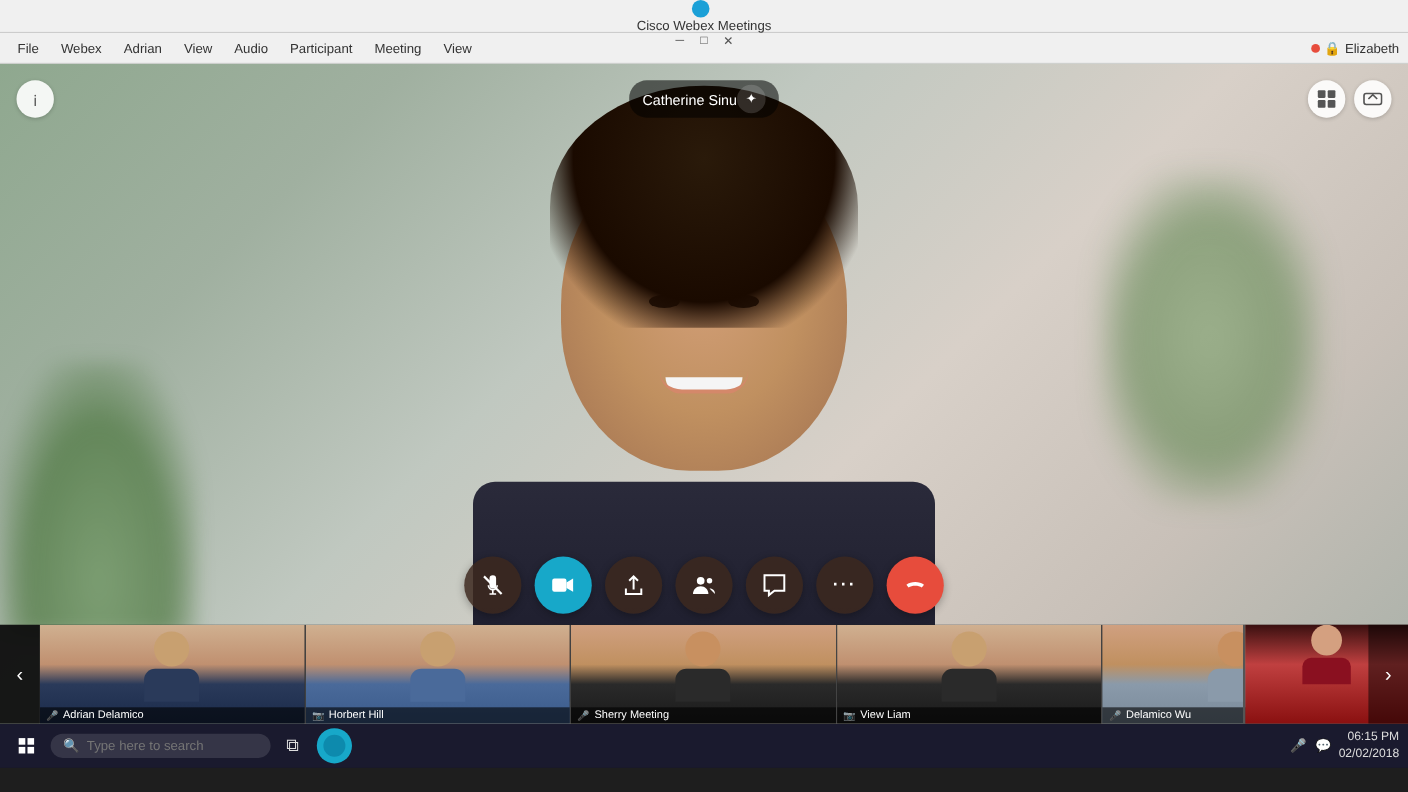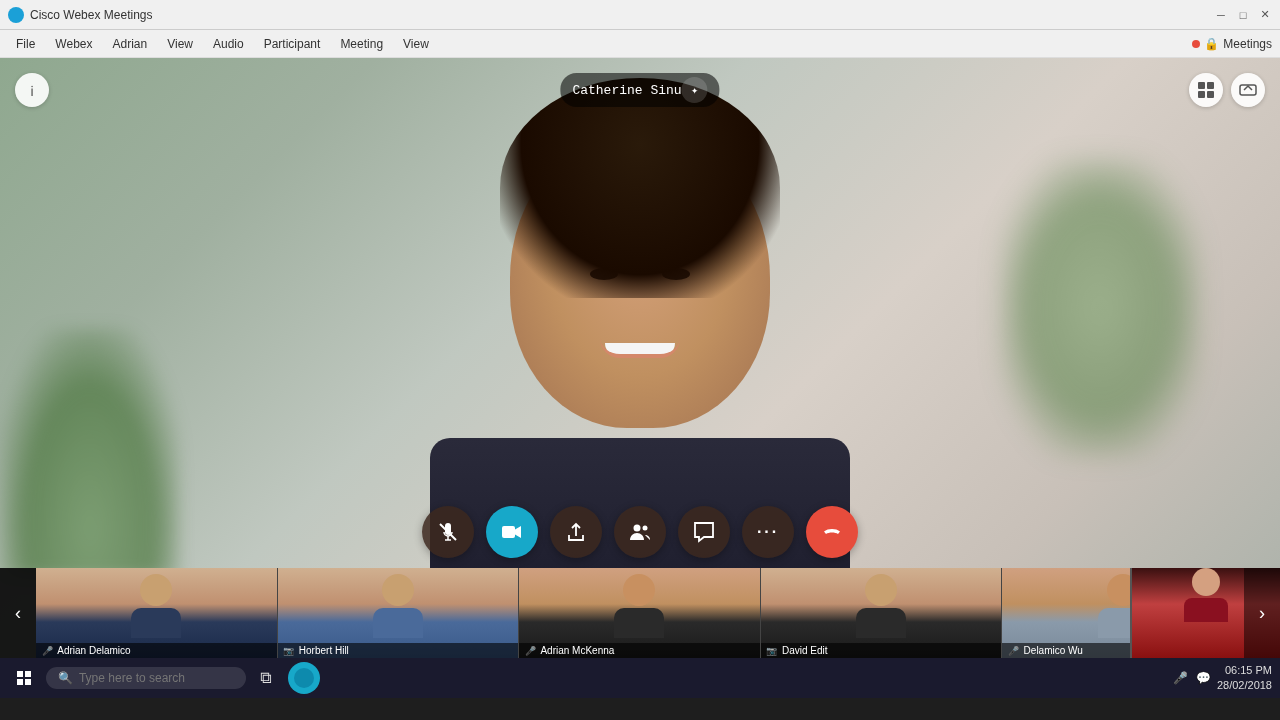--- a/index.html
+++ b/index.html
@@ -7,20 +7,21 @@
 
     
     #title-bar {
       height: 30px;
       background: #f0f0f0;
       display: flex;
       align-items: center;
       padding: 0 8px;
       border-bottom: 1px solid #ccc;
       user-select: none;
+      flex-direction: column;
     }
     #title-bar .app-icon {
       width: 16px; height: 16px;
       background: #1ba0d7;
       border-radius: 50%;
       margin-right: 6px;
       flex-shrink: 0;
     }
     #title-bar .title-text {
       font-size: 12px;
@@ -172,21 +173,20 @@
       transform: translateX(-50%);
       background: rgba(0,0,0,0.55);
       color: white;
       padding: 4px 12px;
       border-radius: 16px;
       font-size: 13px;
       display: flex;
       align-items: center;
       gap: 0;
       white-space: nowrap;
-      font-family: Liberation Mono, monospace;
     }
     #speaker-label .star-btn {
       width: 26px; height: 26px;
       background: rgba(255,255,255,0.15);
       border-radius: 50%;
       display: flex; align-items: center; justify-content: center;
       cursor: pointer;
       font-size: 12px;
       color: white;
     }
@@ -464,21 +464,21 @@
   <span class="menu-item">Adrian</span>
   <span class="menu-item">View</span>
   <span class="menu-item">Audio</span>
   <span class="menu-item">Participant</span>
   <span class="menu-item">Meeting</span>
   <span class="menu-item">View</span>
   <div class="spacer"></div>
   <div class="connection-status">
     <div class="connection-dot"></div>
     <span>🔒</span>
-    <span>Meetings</span>
+    <span>Elizabeth</span>
   </div>
 </div>
 
 <div id="main-area">
 
   <div id="video-bg"></div>
   <div class="bg-plant-left"></div>
   <div class="bg-plant-right"></div>
 
   <div id="speaker-face">
@@ -603,34 +603,34 @@
 
       <div class="thumb-item">
         <div class="thumb-face female-1">
           <div class="thumb-person">
             <div class="t-head" style="background:#c89060;"></div>
             <div class="t-body" style="background:#2a2a2a;"></div>
           </div>
         </div>
         <div class="thumb-label">
           <span class="thumb-mic-icon">🎤</span>
-          <span>Adrian McKenna</span>
+          <span>Sherry Meeting</span>
         </div>
       </div>
 
       <div class="thumb-item">
         <div class="thumb-face male-3">
           <div class="thumb-person">
             <div class="t-head" style="background:#c8a070;"></div>
             <div class="t-body" style="background:#2a2a2a;"></div>
           </div>
         </div>
         <div class="thumb-label">
           <span class="thumb-video-icon">📷</span>
-          <span>David Edit</span>
+          <span>View Liam</span>
         </div>
       </div>
 
       <div class="thumb-item">
         <div class="thumb-face female-2">
           <div class="thumb-person">
             <div class="t-head" style="background:#c89060;"></div>
             <div class="t-body" style="background:#8a9aaa;"></div>
           </div>
         </div>
@@ -668,15 +668,15 @@
       <div class="cortana-inner"></div>
     </div>
   </div>
   <div class="spacer"></div>
   <div class="sys-tray">
     <span class="tray-icon">🎤</span>
     <span class="tray-icon">💬</span>
   </div>
   <div class="clock">
     <div>06:15 PM</div>
-    <div>28/02/2018</div>
+    <div>02/02/2018</div>
   </div>
 </div>
 
 </body></html>

